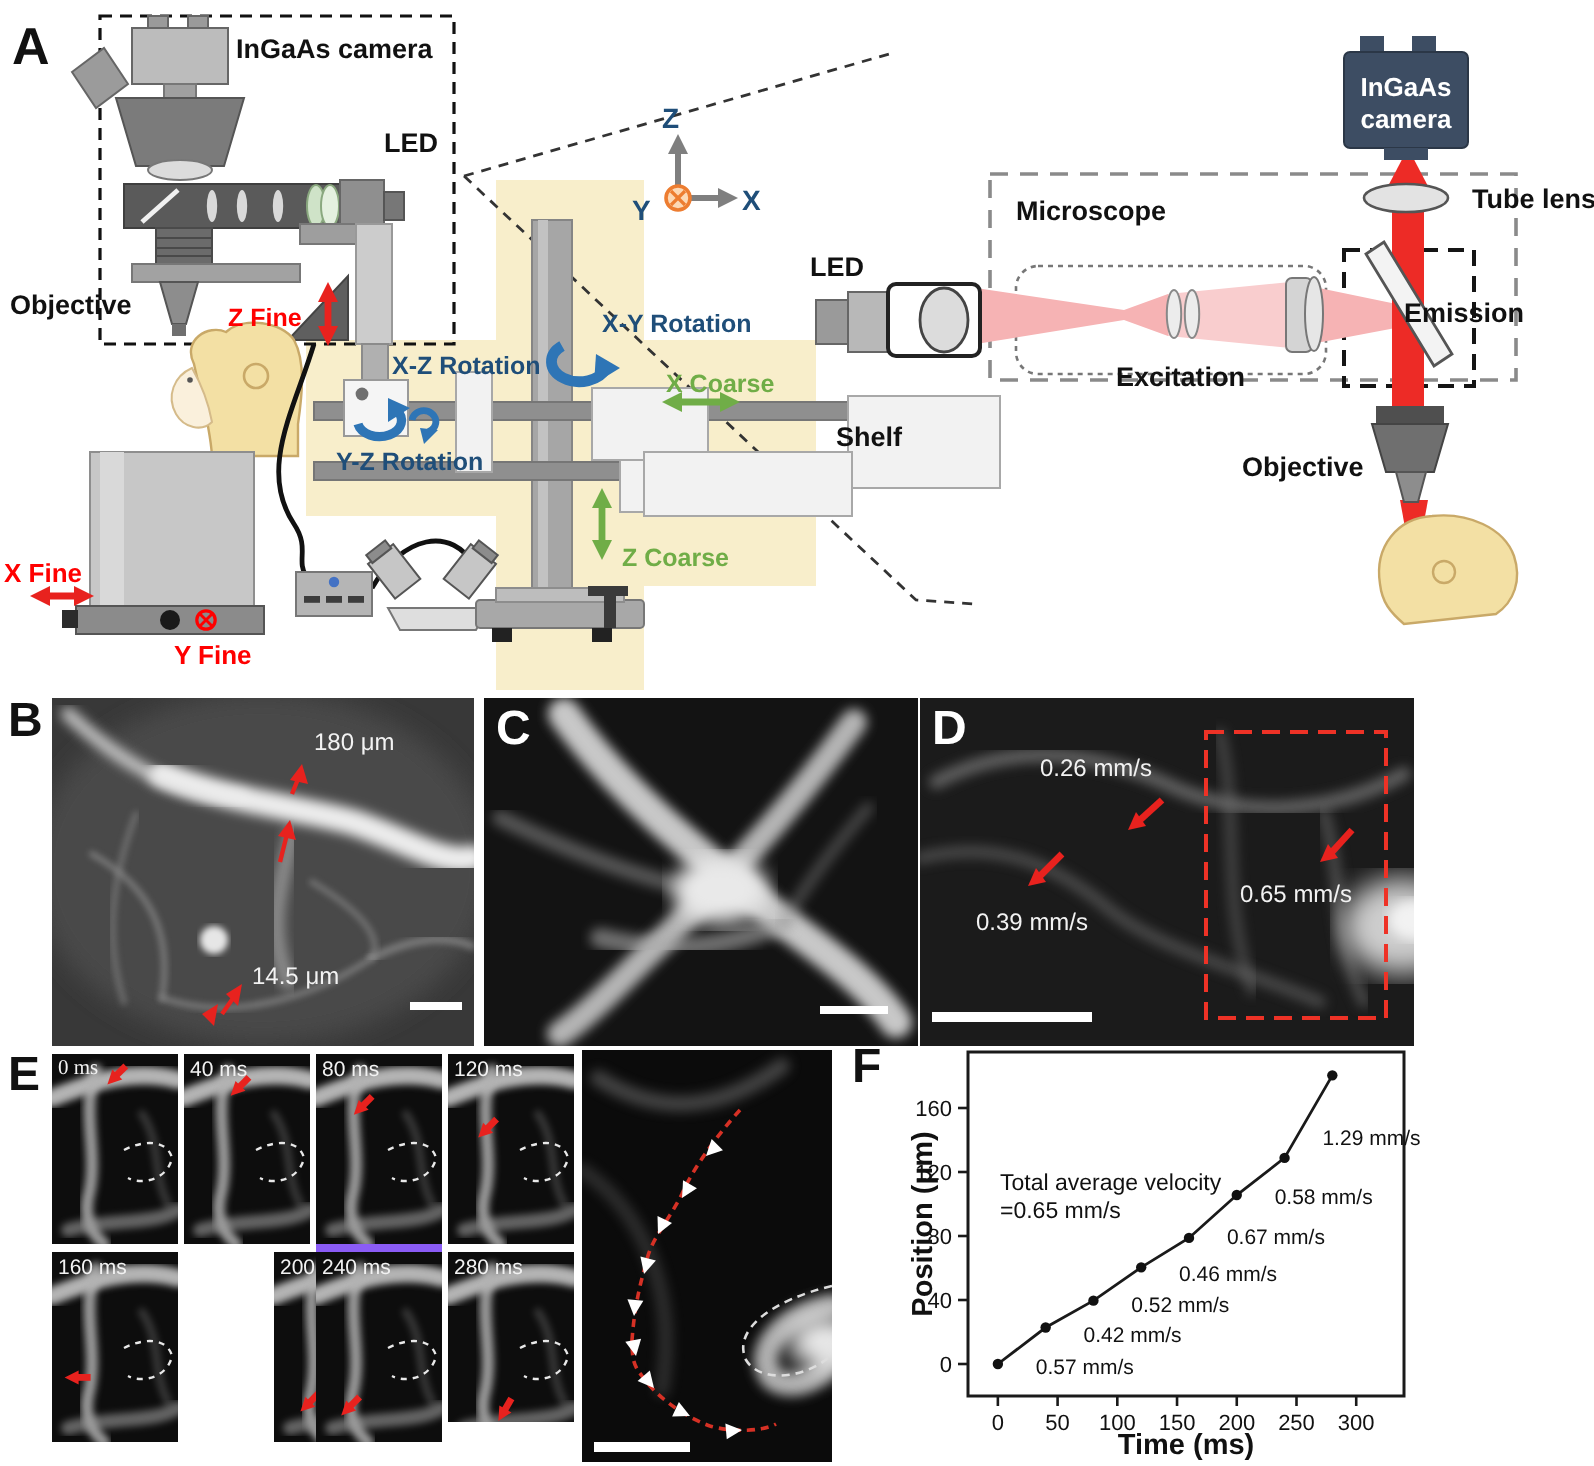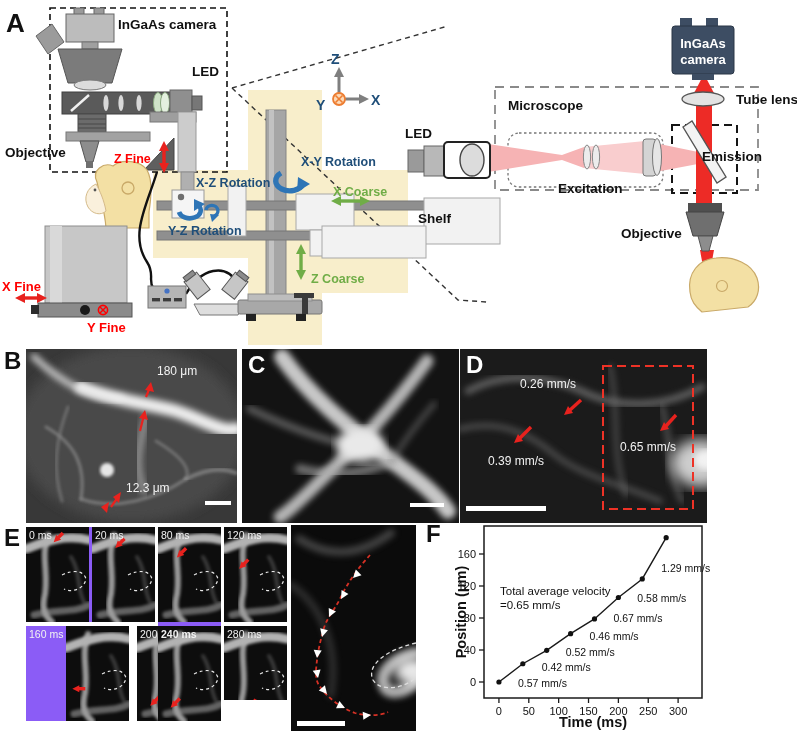--- a/index.html
+++ b/index.html
@@ -274,21 +274,21 @@
         <line x1="120" y1="48" x2="124" y2="38"></line>
           <polygon points="125,33 119,41 128,43" fill="#e8221e" stroke="none"></polygon>
         <line x1="114" y1="82" x2="118" y2="66"></line>
           <polygon points="119,61 113,69 122,71" fill="#e8221e" stroke="none"></polygon>
         <line x1="85" y1="158" x2="92" y2="148"></line>
           <polygon points="95,143 87,148 93,154" fill="#e8221e" stroke="none"></polygon>
         <polygon points="83,153 75,158 81,164" fill="#e8221e" stroke="none"></polygon>
       </g>
     </svg>
     <span class="mlabel" style="left:131px;top:15px">180 μm</span>
-    <span class="mlabel" style="left:100px;top:132px">12.3 μm</span>
+    <span class="mlabel" style="left:100px;top:132px">14.5 μm</span>
     <div class="scalebar" style="left:179px;top:152px;width:26px;height:4px"></div>
   </div>
 
   <div class="micro" style="left:242px;top:349px;width:217px;height:174px">
     <svg width="217" height="174" viewBox="0 0 217 174">
       <defs>
           <filter id="c3">
             <feGaussianBlur stdDeviation="3"></feGaussianBlur>
           </filter>
           <filter id="c5">
@@ -340,21 +340,21 @@
     </svg>
     <span class="wletter" style="left:6px;top:4px">D</span>
     <span class="mlabel" style="left:60px;top:28px">0.26 mm/s</span>
     <span class="mlabel" style="left:28px;top:105px">0.39 mm/s</span>
     <span class="mlabel" style="left:160px;top:91px">0.65 mm/s</span>
     <div class="scalebar" style="left:6px;top:157px;width:80px;height:5px"></div>
   </div>
 
   <span class="abs panel-letter" style="left:4px;top:526px">E</span>
   <div class="abs" style="left:26px;top:527px;width:261px;height:195px" id="e-frames">
-      <div class="micro" style="width: 83px; height: 95px; position: absolute; left: 0px; top: 0px;">
+      <div class="micro" style="width: 63px; height: 95px; position: absolute; left: 0px; top: 0px; font-family: Liberation Serif, serif;">
       <svg width="63" height="95" viewBox="0 0 63 95">
         <defs>
             <filter id="e2" x="-40%" y="-40%" width="180%" height="180%">
               <feGaussianBlur stdDeviation="1.8"></feGaussianBlur>
             </filter>
           </defs>
         <rect width="63" height="95" fill="#0d0d0d"></rect>
         <g fill="none" stroke-linecap="round">
           <path d="M0,22 C20,14 40,7 63,13" stroke="#c6c6c6" stroke-width="9" filter="url(#e2)" opacity="0.9"></path>
           <path d="M22,8 C14,30 24,50 18,72 C16,82 20,90 26,95" stroke="#b2b2b2" stroke-width="6" filter="url(#e2)" opacity="0.85"></path>
@@ -384,21 +384,21 @@
           <path d="M8,88 C30,82 50,86 63,78" stroke="#9c9c9c" stroke-width="7" filter="url(#e2)" opacity="0.6"></path>
           <path d="M45,30 C55,45 50,60 58,75" stroke="#8a8a8a" stroke-width="4" filter="url(#e2)" opacity="0.35"></path>
         </g>
         <path d="M36,48 C48,42 58,44 60,52 C58,62 46,66 38,62" fill="none" stroke="#e8e8e8" stroke-width="1.2" stroke-dasharray="3,3"></path>
         <g transform="translate(23.3,20.9) rotate(-45)">
           <polygon points="0,0 7,-3.5 7,3.5" fill="#e8221e"></polygon>
           <rect x="6.5" y="-1.7" width="6.5" height="3.4" fill="#e8221e"></rect>
         </g>
         <rect x="16" y="88" width="44" height="5" fill="#fff" visibility="hidden"></rect>
       </svg>
-      <span class="mlabel" style="left:3px;top:2px;font-size:10.5px">20 ms</span>
+      <span class="mlabel" style="left:3px;top:2px;font-size:10.5px">40 ms</span>
     </div>
       <div class="micro" style="width: 63px; height: 123px; position: absolute; left: 132px; top: 0px;">
       <svg width="63" height="95" viewBox="0 0 63 95">
         <defs>
             <filter id="e2" x="-40%" y="-40%" width="180%" height="180%">
               <feGaussianBlur stdDeviation="1.8"></feGaussianBlur>
             </filter>
           </defs>
         <rect width="63" height="95" fill="#0d0d0d"></rect>
         <g fill="none" stroke-linecap="round">
@@ -432,21 +432,21 @@
         </g>
         <path d="M36,48 C48,42 58,44 60,52 C58,62 46,66 38,62" fill="none" stroke="#e8e8e8" stroke-width="1.2" stroke-dasharray="3,3"></path>
         <g transform="translate(15.1,41.8) rotate(-45)">
           <polygon points="0,0 7,-3.5 7,3.5" fill="#e8221e"></polygon>
           <rect x="6.5" y="-1.7" width="6.5" height="3.4" fill="#e8221e"></rect>
         </g>
         <rect x="16" y="88" width="44" height="5" fill="#fff" visibility="hidden"></rect>
       </svg>
       <span class="mlabel" style="left:3px;top:2px;font-size:10.5px">120 ms</span>
     </div>
-      <div class="micro" style="width: 63px; height: 95px; position: absolute; left: 0px; top: 99px; padding-left: 40px;">
+      <div class="micro" style="width: 63px; height: 95px; position: absolute; left: 0px; top: 99px;">
       <svg width="63" height="95" viewBox="0 0 63 95">
         <defs>
             <filter id="e2" x="-40%" y="-40%" width="180%" height="180%">
               <feGaussianBlur stdDeviation="1.8"></feGaussianBlur>
             </filter>
           </defs>
         <rect width="63" height="95" fill="#0d0d0d"></rect>
         <g fill="none" stroke-linecap="round">
           <path d="M0,22 C20,14 40,7 63,13" stroke="#c6c6c6" stroke-width="9" filter="url(#e2)" opacity="0.9"></path>
           <path d="M22,8 C14,30 24,50 18,72 C16,82 20,90 26,95" stroke="#b2b2b2" stroke-width="6" filter="url(#e2)" opacity="0.85"></path>
@@ -478,21 +478,21 @@
         </g>
         <path d="M36,48 C48,42 58,44 60,52 C58,62 46,66 38,62" fill="none" stroke="#e8e8e8" stroke-width="1.2" stroke-dasharray="3,3"></path>
         <g transform="translate(13.2,79.8) rotate(-45)">
           <polygon points="0,0 7,-3.5 7,3.5" fill="#e8221e"></polygon>
           <rect x="6.5" y="-1.7" width="6.5" height="3.4" fill="#e8221e"></rect>
         </g>
         <rect x="16" y="88" width="44" height="5" fill="#fff" visibility="hidden"></rect>
       </svg>
       <span class="mlabel" style="left:3px;top:2px;font-size:10.5px">200 ms</span>
     </div>
-      <div class="micro" style="width: 63px; height: 95px; position: absolute; left: 132px; top: 99px; font-weight: bold;">
+      <div class="micro" style="width: 63px; height: 95px; position: absolute; left: 132px; top: 99px;">
       <svg width="63" height="95" viewBox="0 0 63 95">
         <defs>
             <filter id="e2" x="-40%" y="-40%" width="180%" height="180%">
               <feGaussianBlur stdDeviation="1.8"></feGaussianBlur>
             </filter>
           </defs>
         <rect width="63" height="95" fill="#0d0d0d"></rect>
         <g fill="none" stroke-linecap="round">
           <path d="M0,22 C20,14 40,7 63,13" stroke="#c6c6c6" stroke-width="9" filter="url(#e2)" opacity="0.9"></path>
           <path d="M22,8 C14,30 24,50 18,72 C16,82 20,90 26,95" stroke="#b2b2b2" stroke-width="6" filter="url(#e2)" opacity="0.85"></path>
@@ -501,21 +501,21 @@
         </g>
         <path d="M36,48 C48,42 58,44 60,52 C58,62 46,66 38,62" fill="none" stroke="#e8e8e8" stroke-width="1.2" stroke-dasharray="3,3"></path>
         <g transform="translate(12.6,81.7) rotate(-45)">
           <polygon points="0,0 7,-3.5 7,3.5" fill="#e8221e"></polygon>
           <rect x="6.5" y="-1.7" width="6.5" height="3.4" fill="#e8221e"></rect>
         </g>
         <rect x="16" y="88" width="44" height="5" fill="#fff" visibility="hidden"></rect>
       </svg>
       <span class="mlabel" style="left:3px;top:2px;font-size:10.5px">240 ms</span>
     </div>
-      <div class="micro" style="width: 63px; height: 74px; position: absolute; left: 198px; top: 99px;">
+      <div class="micro" style="width: 63px; height: 85px; position: absolute; left: 198px; top: 99px;">
       <svg width="63" height="95" viewBox="0 0 63 95">
         <defs>
             <filter id="e2" x="-40%" y="-40%" width="180%" height="180%">
               <feGaussianBlur stdDeviation="1.8"></feGaussianBlur>
             </filter>
           </defs>
         <rect width="63" height="95" fill="#0d0d0d"></rect>
         <g fill="none" stroke-linecap="round">
           <path d="M0,22 C20,14 40,7 63,13" stroke="#c6c6c6" stroke-width="9" filter="url(#e2)" opacity="0.9"></path>
           <path d="M22,8 C14,30 24,50 18,72 C16,82 20,90 26,95" stroke="#b2b2b2" stroke-width="6" filter="url(#e2)" opacity="0.85"></path>

